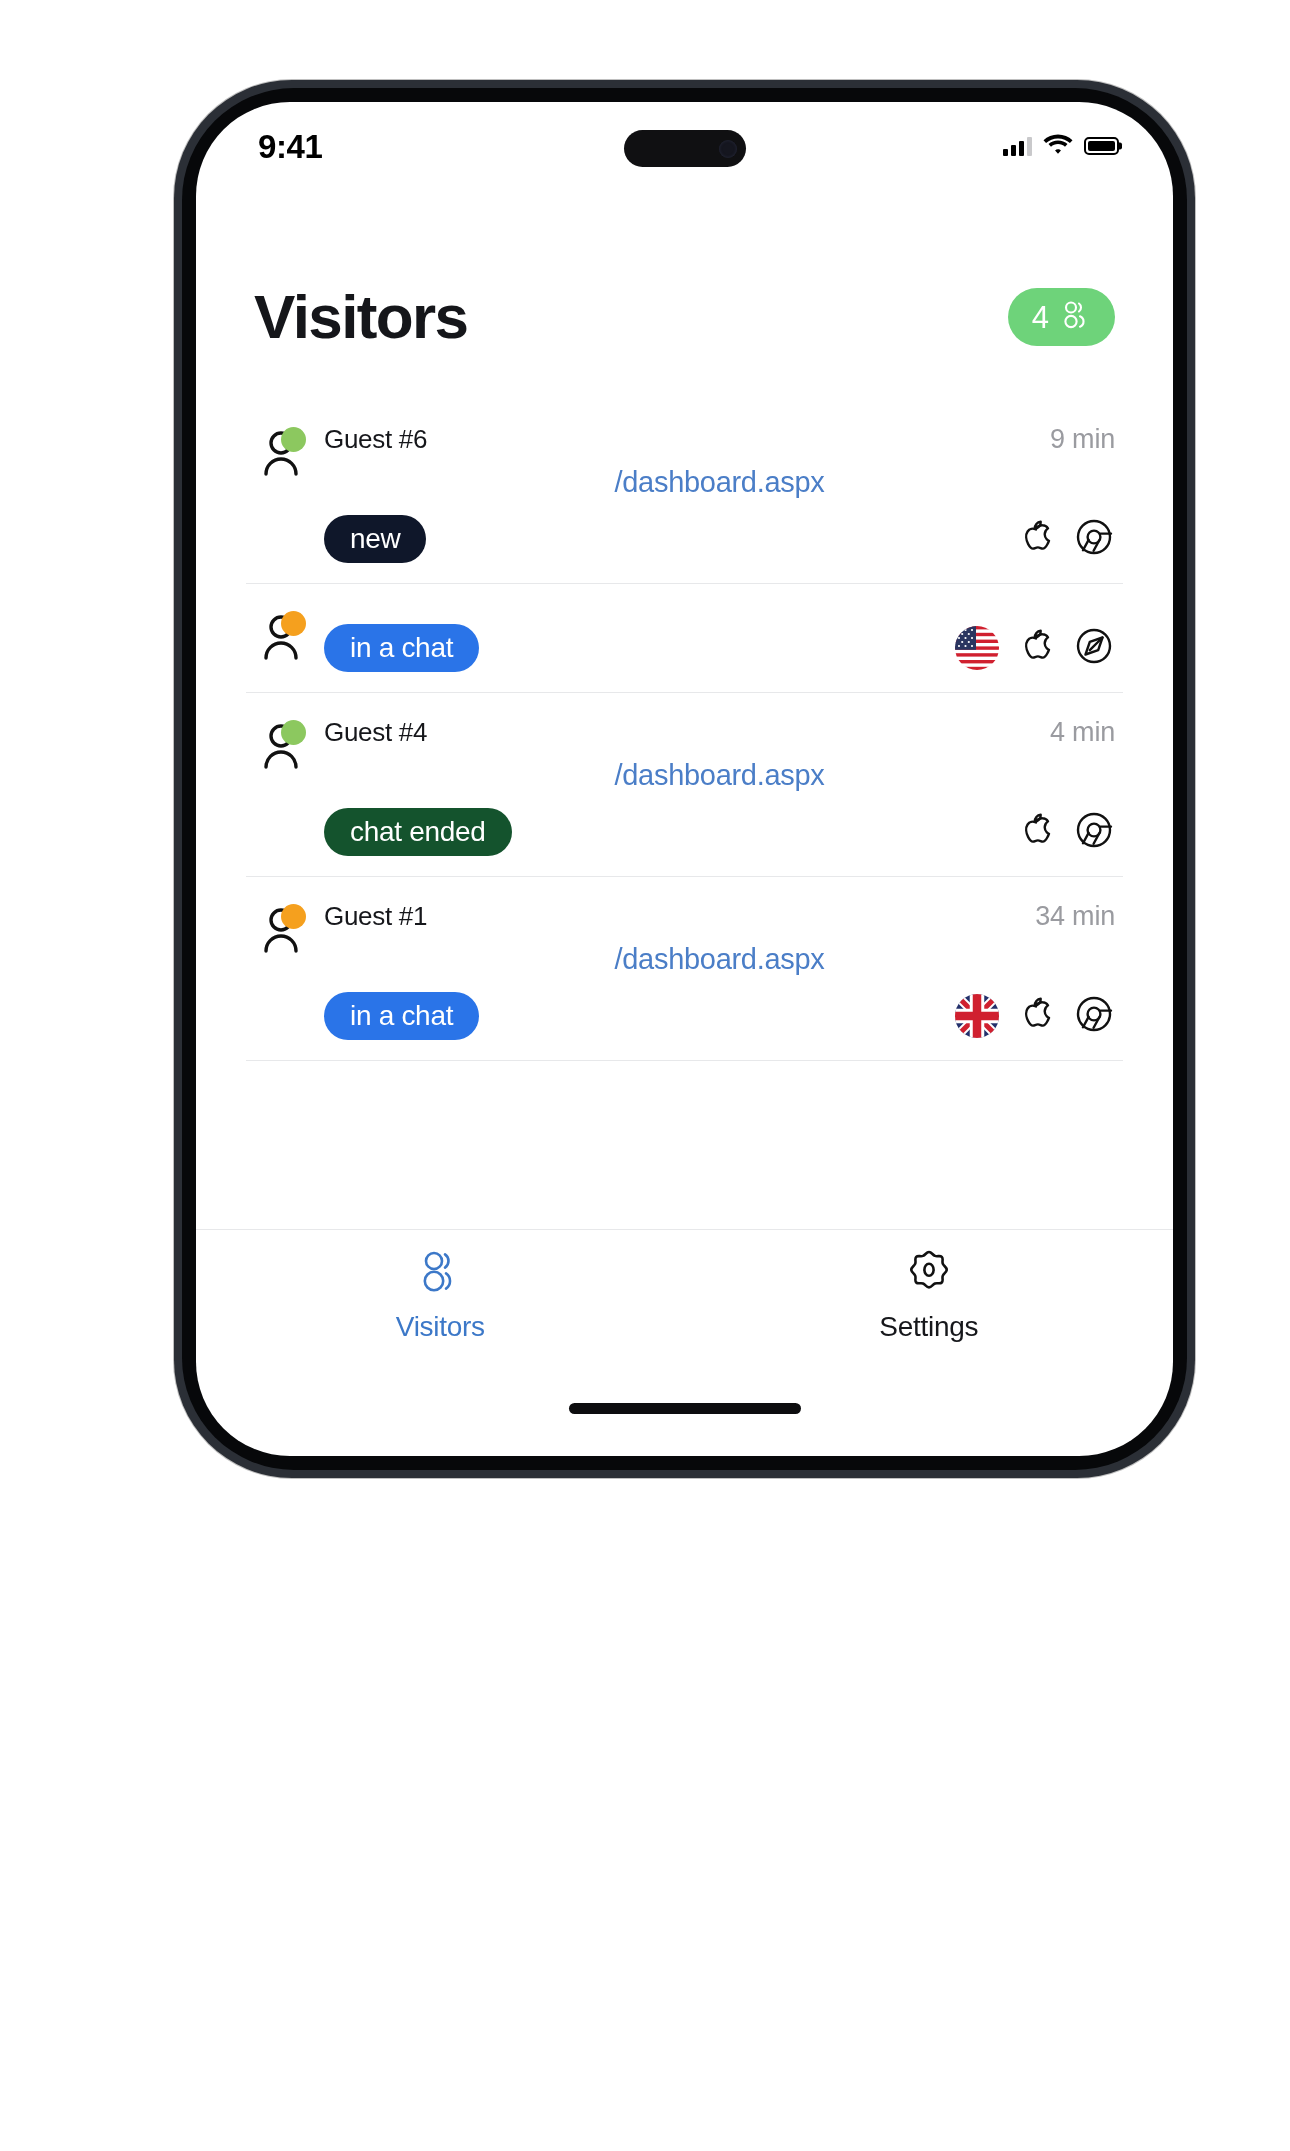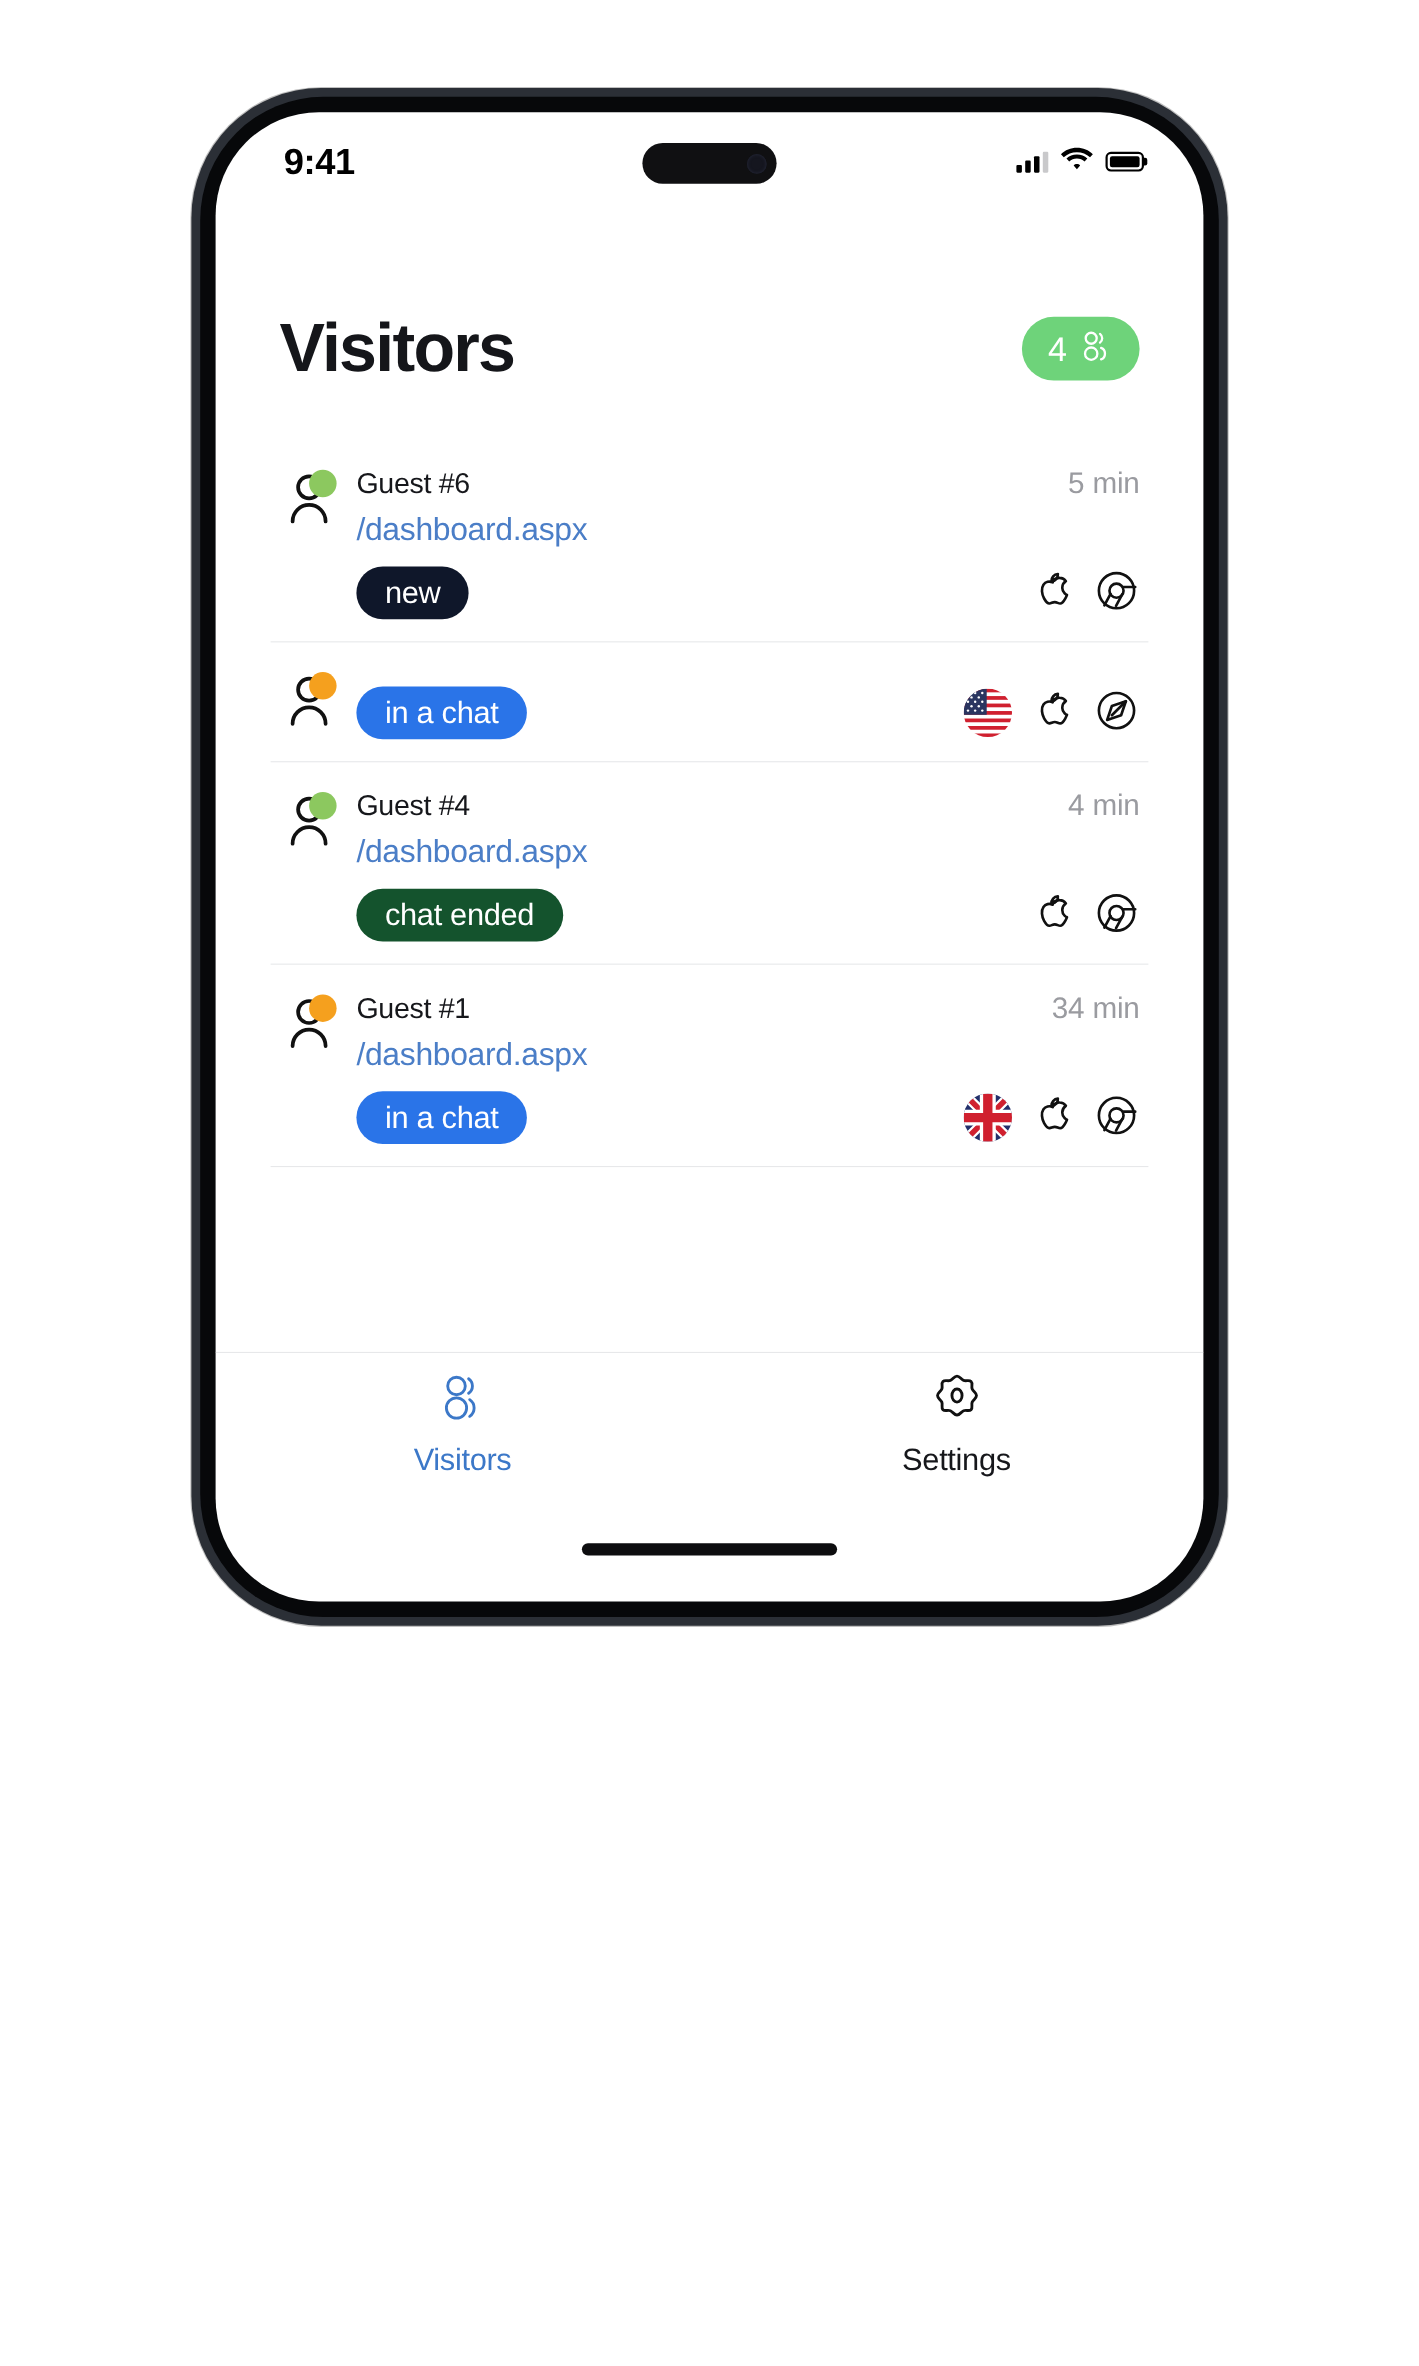--- a/index.html
+++ b/index.html
@@ -17,25 +17,26 @@
     width: 1290px;
     height: 2151px;
     background: #ffffff;
   }
 
   
   .phone-outer {
     position: absolute;
     left: 174px;
     top: 80px;
-    width: 942px;
+    width: 1021px;
     height: 1398px;
     border-radius: 118px;
     background: #2b2f36;
     box-shadow: 0 0 0 1px rgba(0,0,0,0.25);
+    text-align: center;
   }
   .phone-band {
     position: absolute;
     left: 8px;
     top: 8px;
     right: 8px;
     bottom: 8px;
     border-radius: 112px;
     background: #07080a;
   }
@@ -354,21 +355,21 @@
             <div class="avatar">
               <span class="dot" style="background:#8cc85f"></span>
               <svg width="54" height="54" viewBox="0 0 54 54" fill="none" stroke="#111" stroke-width="3.4" stroke-linecap="round">
                 <circle cx="27" cy="17" r="10"></circle>
                 <path d="M12 48a15 15 0 0 1 30 0"></path>
               </svg>
             </div>
             <div class="vr-main">
               <div class="vr-namerow">
                 <span class="vr-name">Guest #6</span>
-                <span class="vr-time">5 min</span>
+                <span class="vr-time">9 min</span>
               </div>
               <div class="vr-url">/dashboard.aspx</div>
               <div class="vr-bottom">
                 <span class="status-pill" style="background:#0f172a">new</span>
                 <span class="meta-icons">
                   <span>
                     <svg width="42" height="42" viewBox="0 0 42 42" fill="none" stroke="#111" stroke-width="2.4" stroke-linejoin="round">
                       <path d="M21 13.5c-3-1.6-6.6-.6-8.4 2-2.2 3.2-1.6 8.6.6 12.6 1.2 2.2 2.7 4.6 4.8 4.5 1.9-.1 2.6-1.2 4.9-1.2s2.9 1.2 4.9 1.2c2 0 3.4-2.2 4.6-4.4 1-1.8 1.5-3.3 1.6-3.4-.1 0-4.3-1.7-4.3-6.5 0-4 3.2-5.9 3.3-6-1.8-2.7-4.6-3-5.6-3-2.3-.2-4.2 1.3-5.2 1.3-.4 0-1-.2-1.2-.3z"></path>
                       <path d="M24.2 10.4c1-1.2 1.7-2.9 1.5-4.6-1.5.1-3.3 1-4.3 2.2-.9 1.1-1.8 2.8-1.6 4.4 1.7.1 3.4-.8 4.4-2z"></path>
                     </svg>

